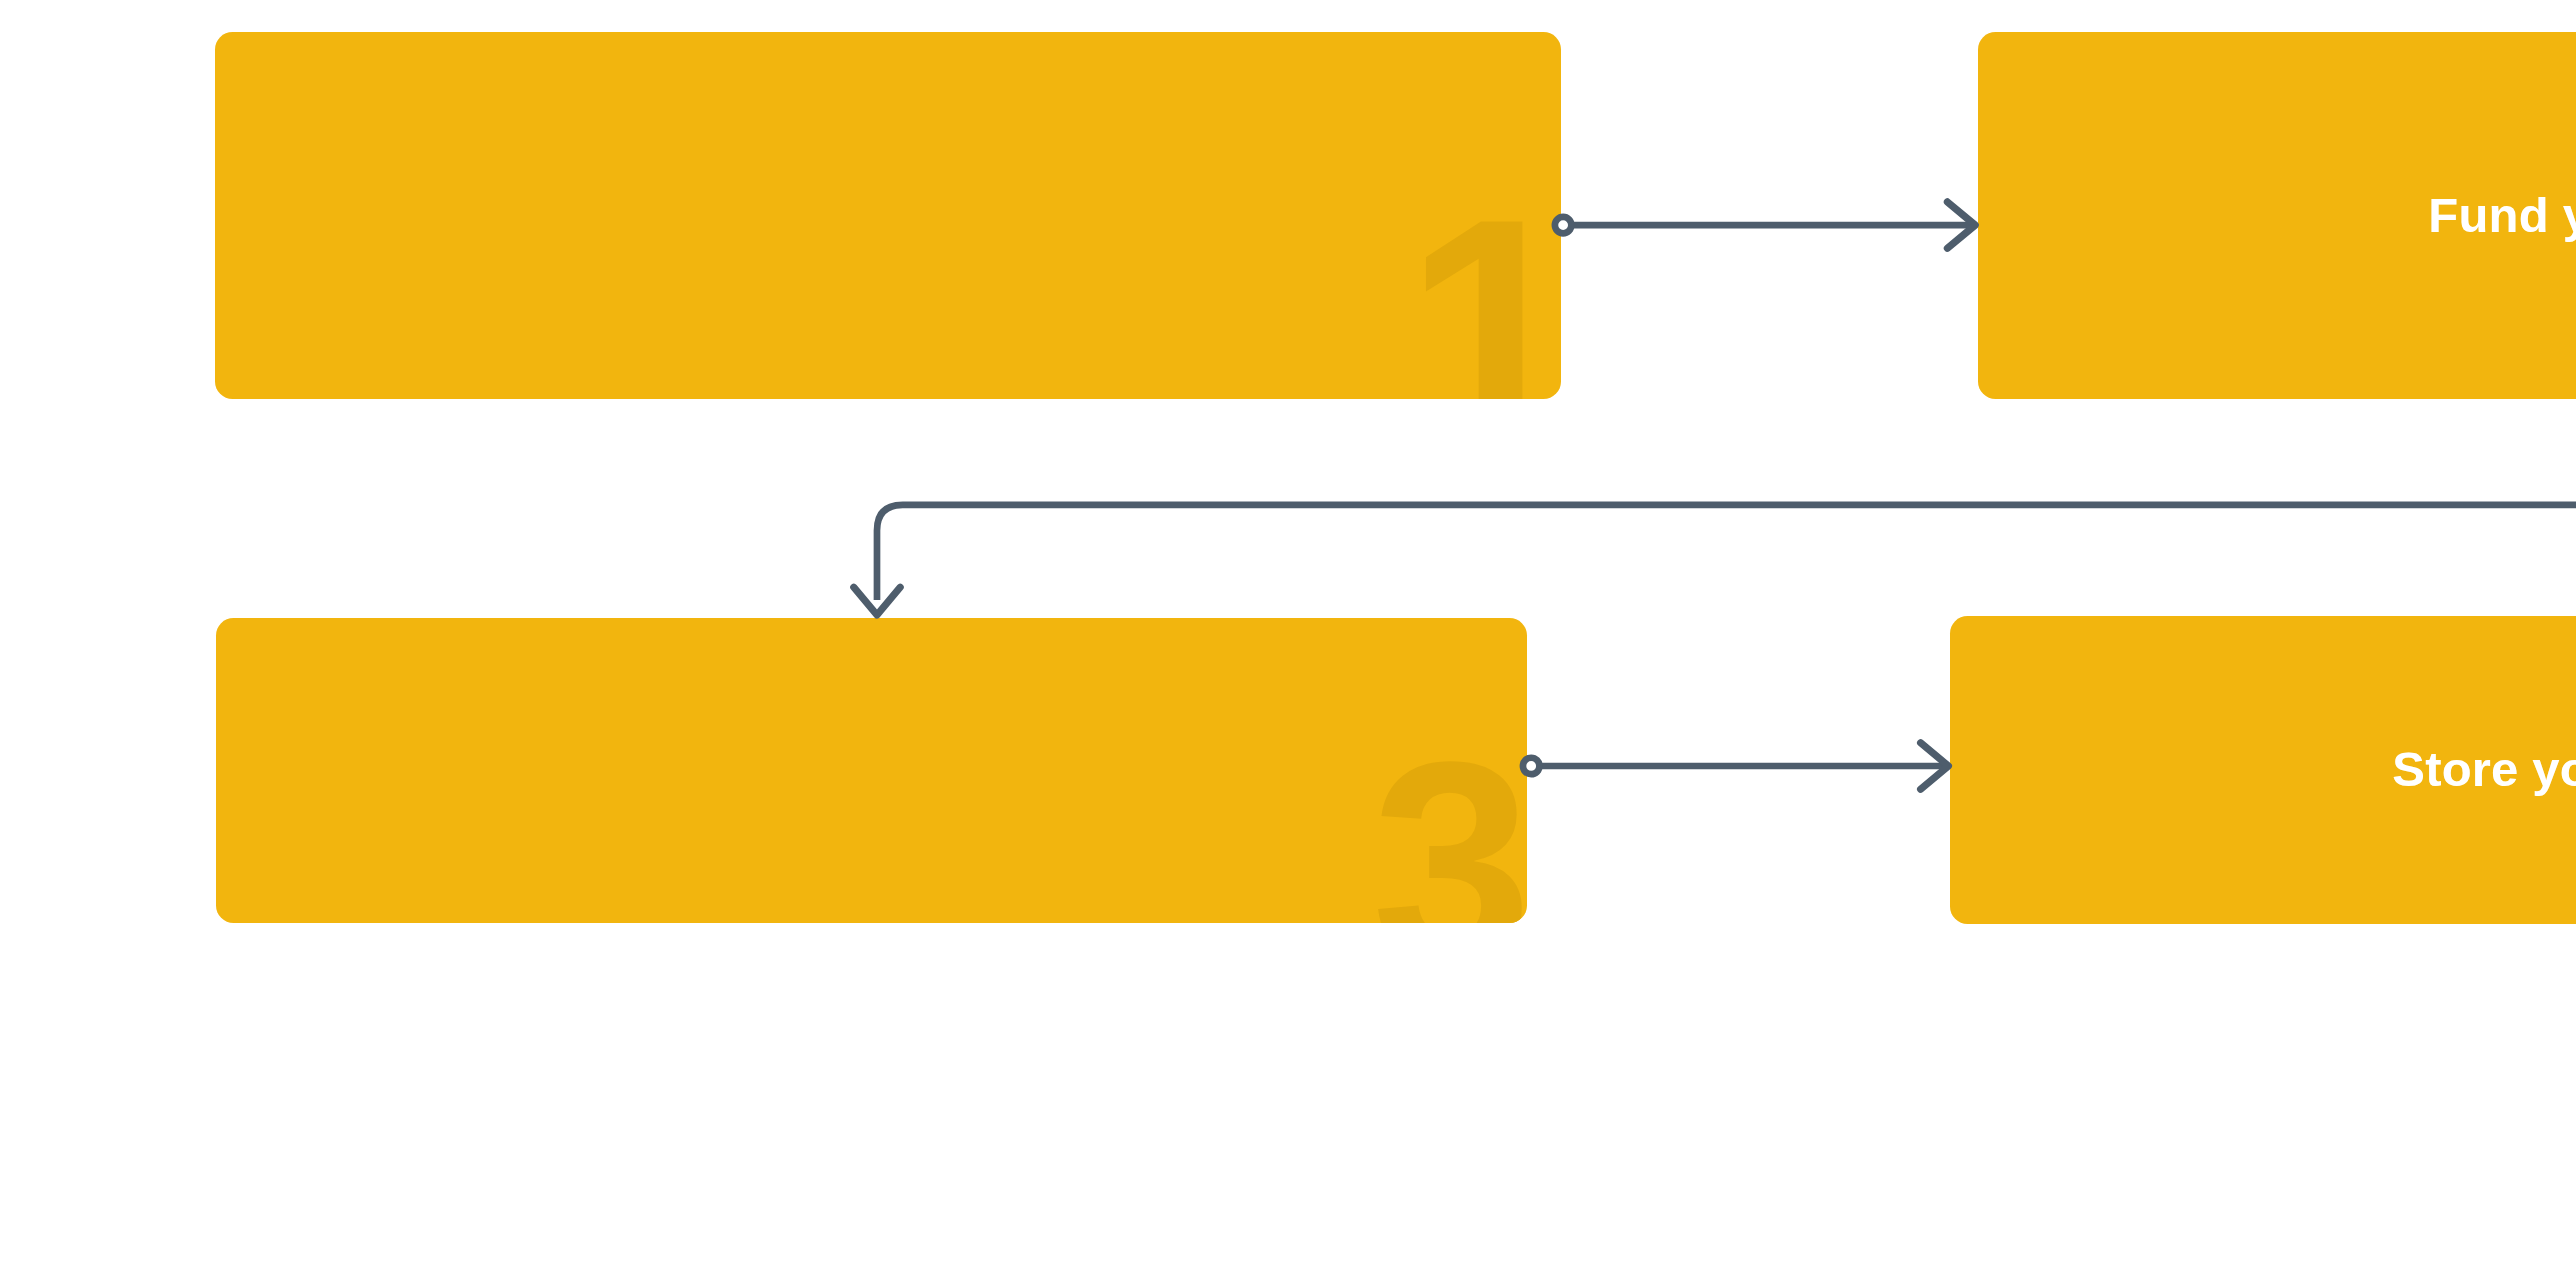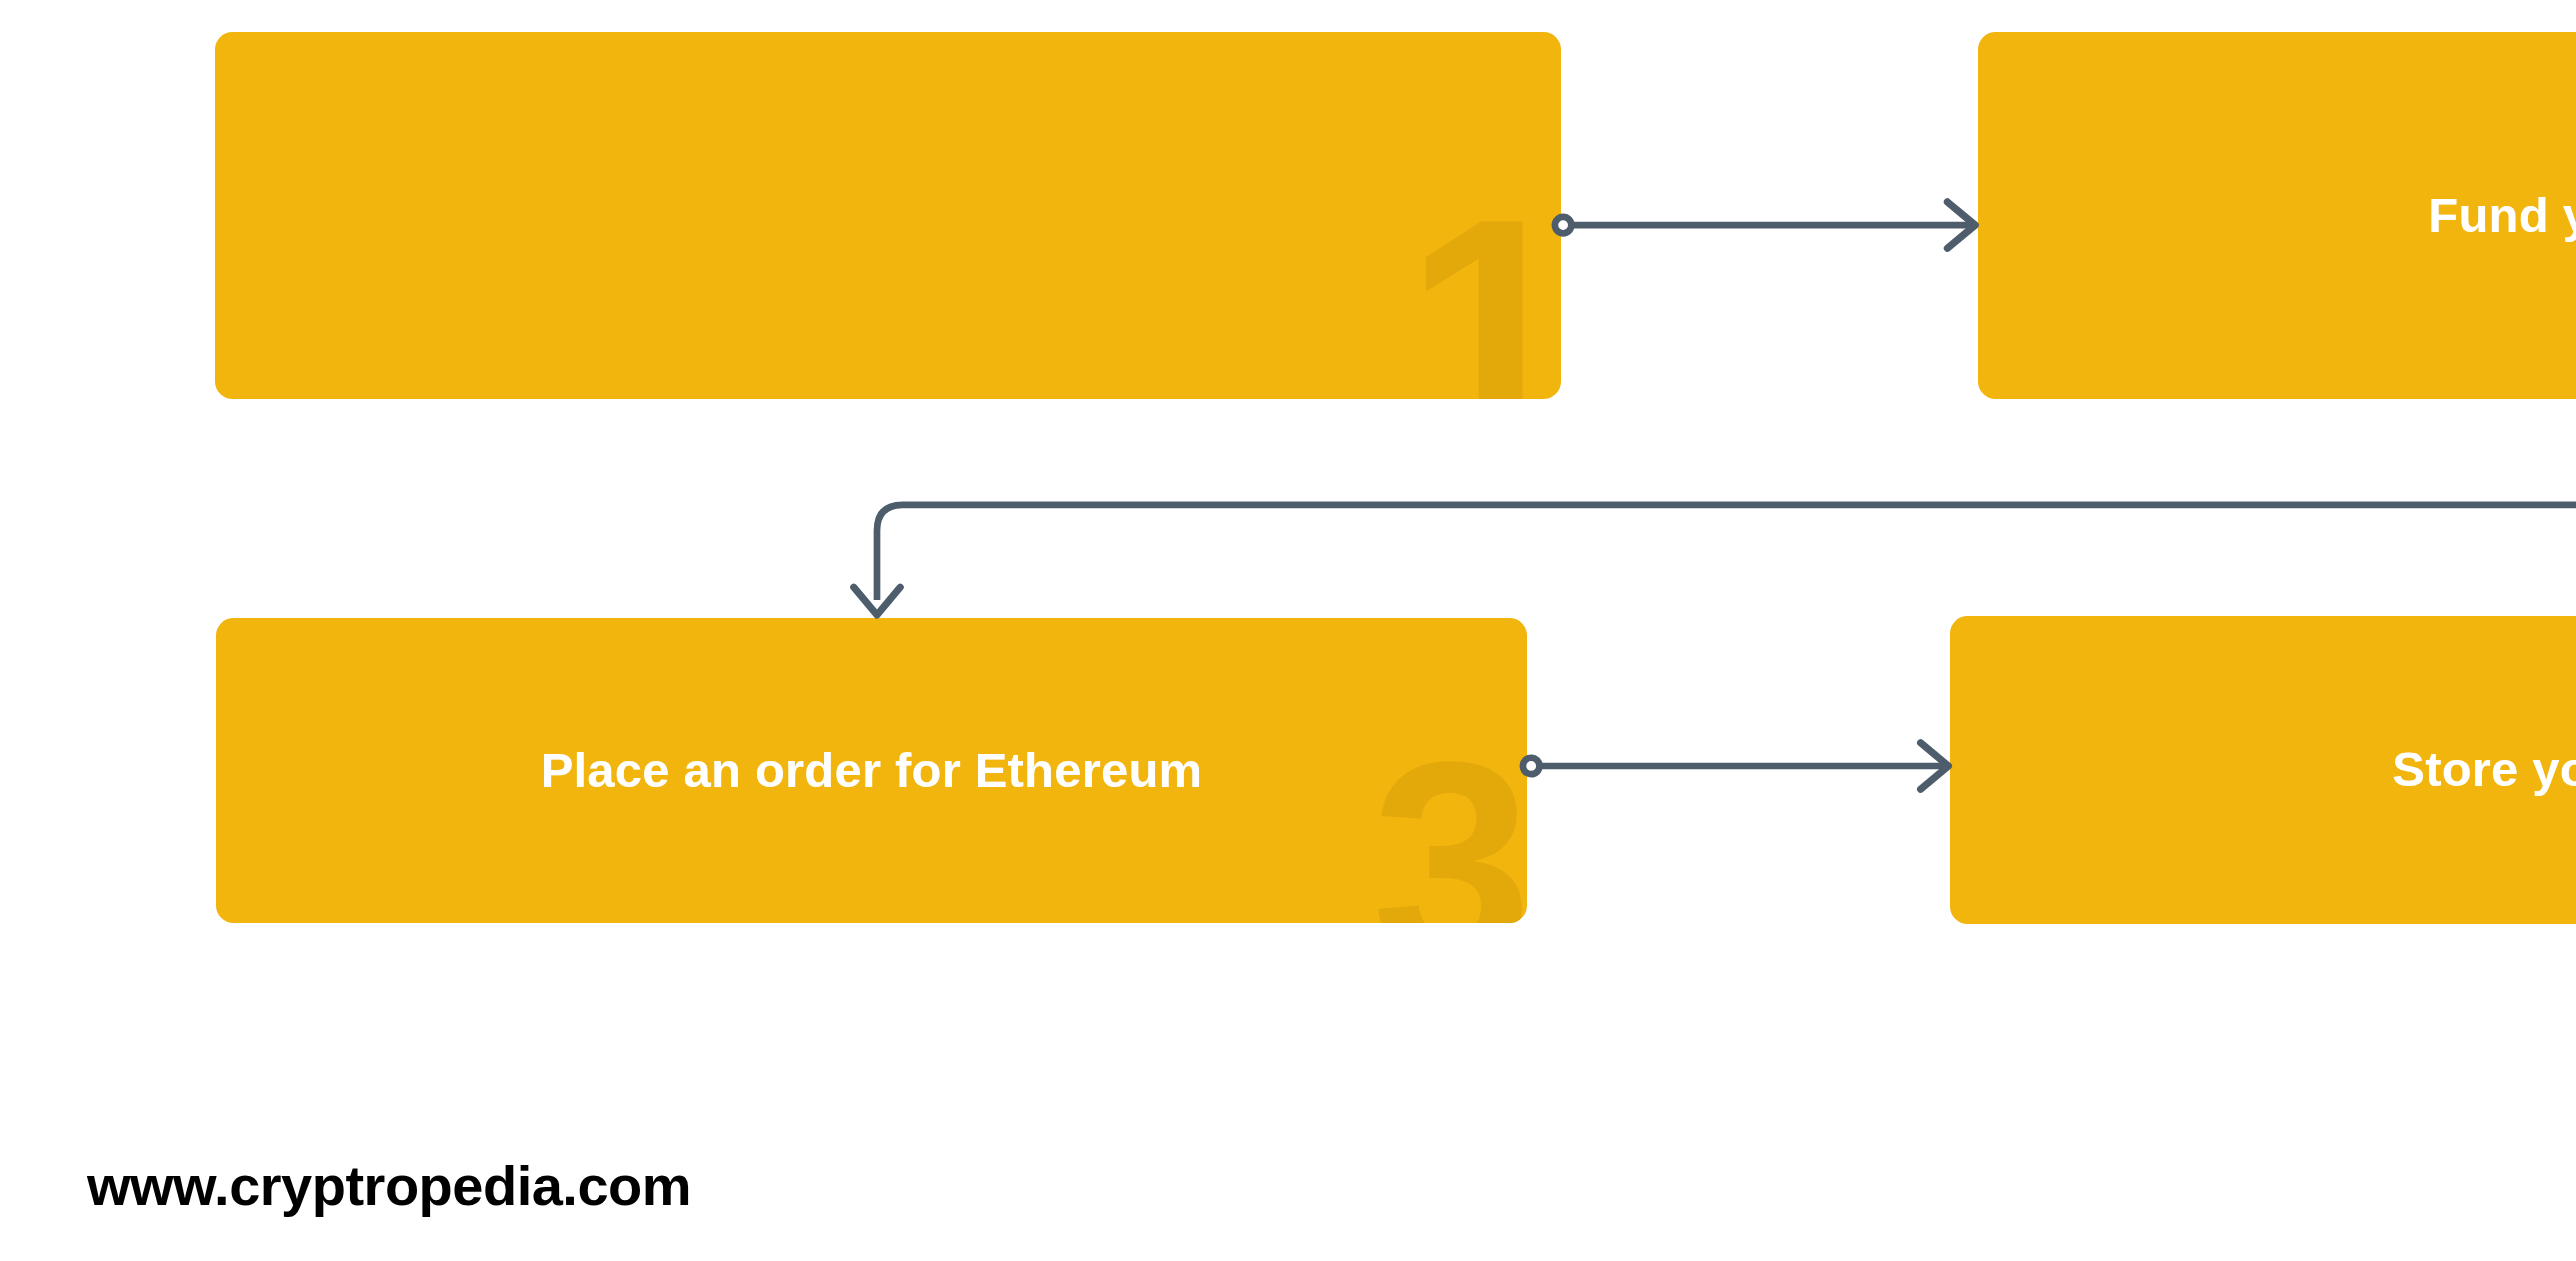--- a/index.html
+++ b/index.html
@@ -125,21 +125,20 @@
     <span class="step-watermark">1</span>
   </div>
 
   <div class="step-box" id="box-2">
 
     <span class="step-label">Fund your account</span>
   </div>
 
   <div class="step-box" id="box-3">
     <span class="step-watermark">3</span>
-    <span class="step-label">Place an order for Ethereum</span>
   </div>
 
   <div class="step-box" id="box-4">
 
     <span class="step-label">Store your Ethereum</span>
   </div>
 
   <svg id="connectors" viewBox="0 0 6912 2448">
 
     <g>
@@ -154,16 +153,15 @@
       <polyline points="1657,1140 1702,1194 1747,1140" fill="none" stroke="#4E5D6C" stroke-width="14" stroke-linecap="round" stroke-linejoin="round"></polyline>
     </g>
 
     <g>
       <line x1="2975" y1="1487" x2="3778" y2="1487" stroke="#4E5D6C" stroke-width="13" stroke-linecap="butt"></line>
       <circle cx="2972" cy="1487" r="16" fill="#FFFFFF" stroke="#4E5D6C" stroke-width="13"></circle>
       <polyline points="3728,1442 3782,1487 3728,1532" fill="none" stroke="#4E5D6C" stroke-width="14" stroke-linecap="round" stroke-linejoin="round"></polyline>
     </g>
   </svg>
 
-  <div id="footer-url">www.cryptropedia.com</div>
 
 </div>
 
 
 </body></html>

